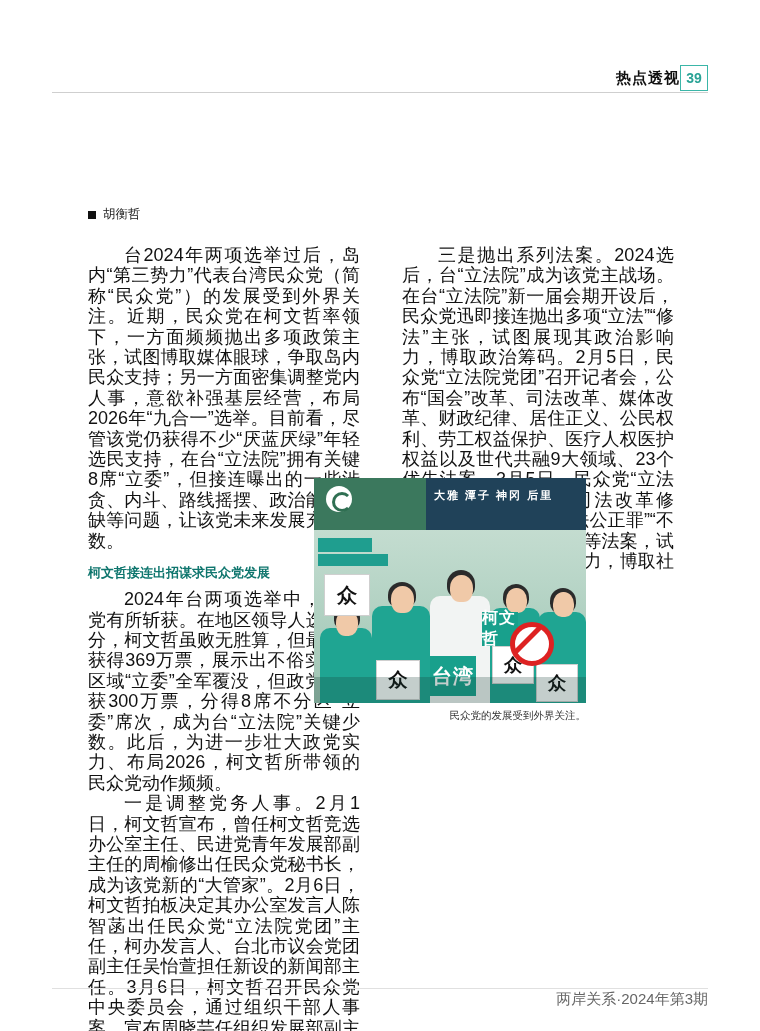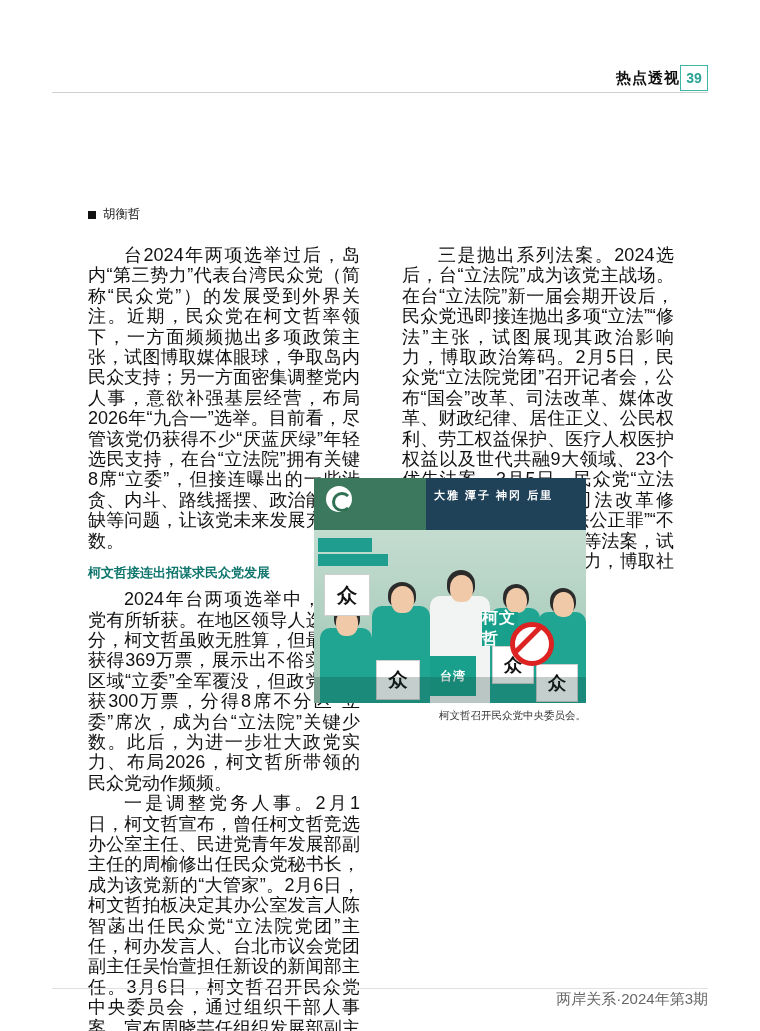--- a/index.html
+++ b/index.html
@@ -315,31 +315,31 @@
 
       <div class="ph-body" style="left:224px; top:134px; width:48px; height:91px;"></div>
       <div class="ph-hair" style="left:236px; top:110px; width:26px; height:26px;"></div>
       <div class="ph-person" style="left:239px; top:114px; width:21px; height:25px;"></div>
 
       <div class="ph-white-card" style="left:10px; top:96px; width:44px; height:40px; font-size:20px;">众</div>
       <div class="ph-white-card" style="left:62px; top:182px; width:42px; height:38px; font-size:19px;">众</div>
       <div class="ph-white-card" style="left:178px; top:168px; width:40px; height:36px; font-size:18px;">众</div>
       <div class="ph-white-card" style="left:222px; top:186px; width:40px; height:36px; font-size:18px;">众</div>
 
-      <div class="ph-sign-green" style="left:116px; top:178px; width:46px; height:40px; font-size:12px;">台湾</div>
+      <div class="ph-sign-green" style="left:116px; top:178px; width:46px; height:40px; font-size:20px;">台湾</div>
       <div class="ph-sign-green" style="left:168px; top:118px; width:36px; height:34px; font-size:16px;margin-top:16px;">柯文哲</div>
 
       <div class="ph-teal-block" style="left:4px; top:60px; width:54px; height:14px;"></div>
       <div class="ph-teal-block" style="left:4px; top:76px; width:70px; height:12px;"></div>
 
       <div class="ph-prohibit" style="left:196px; top:144px;">
         <div class="ph-prohibit-bar" style="left:-5px; top:10px;"></div>
       </div>
 
       <div class="ph-crowd-strip"></div>
     </div>
-    <div class="photo-caption">柯文哲召开民众党中央委员会。</div>
+    <div class="photo-caption">民众党的发展受到外界关注。</div>
   </div>
 
   <div class="footer-rule"></div>
   <div class="footer">两岸关系·2024年第3期</div>
 
 </div>
 
 </body></html>

